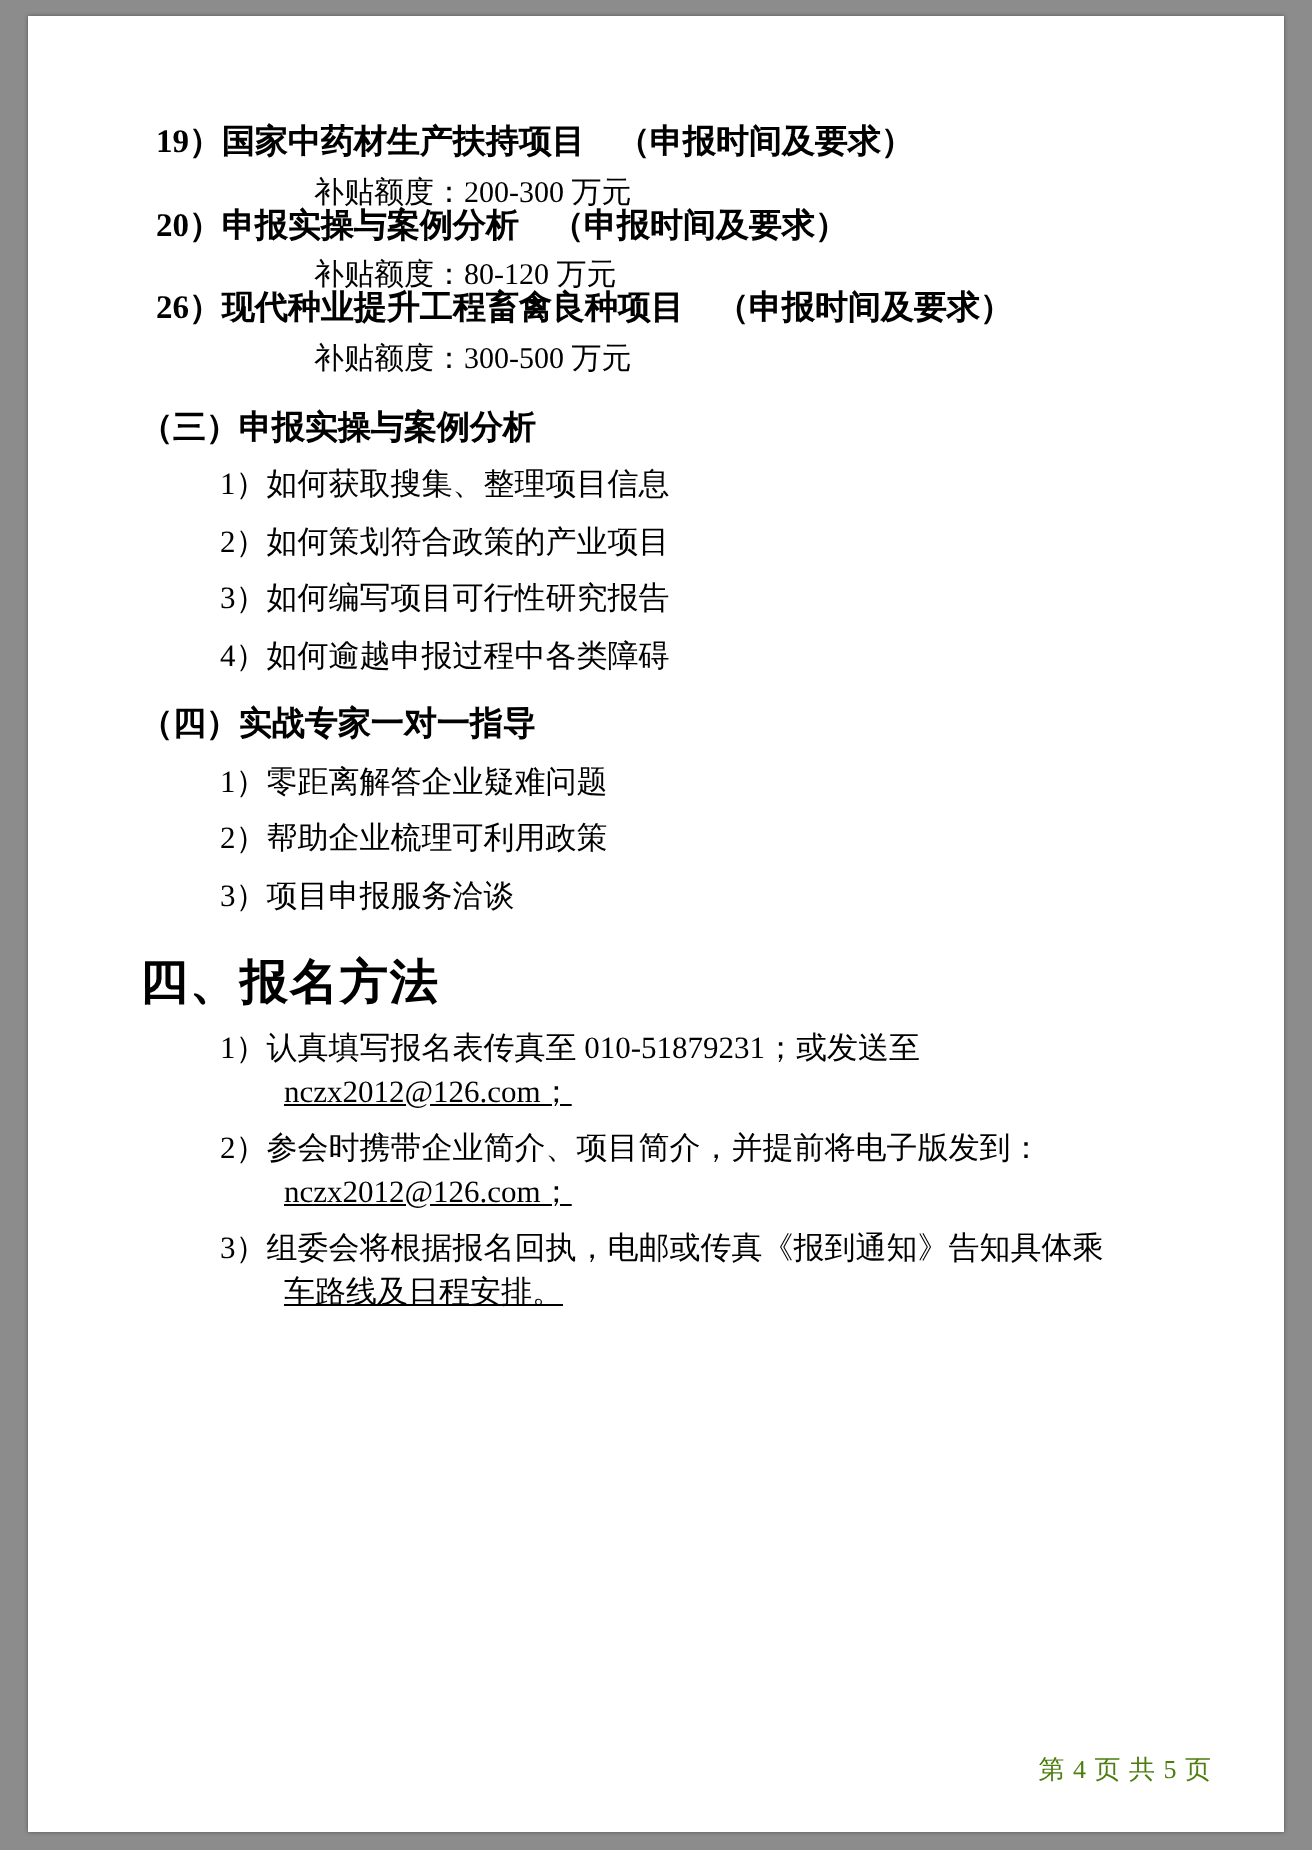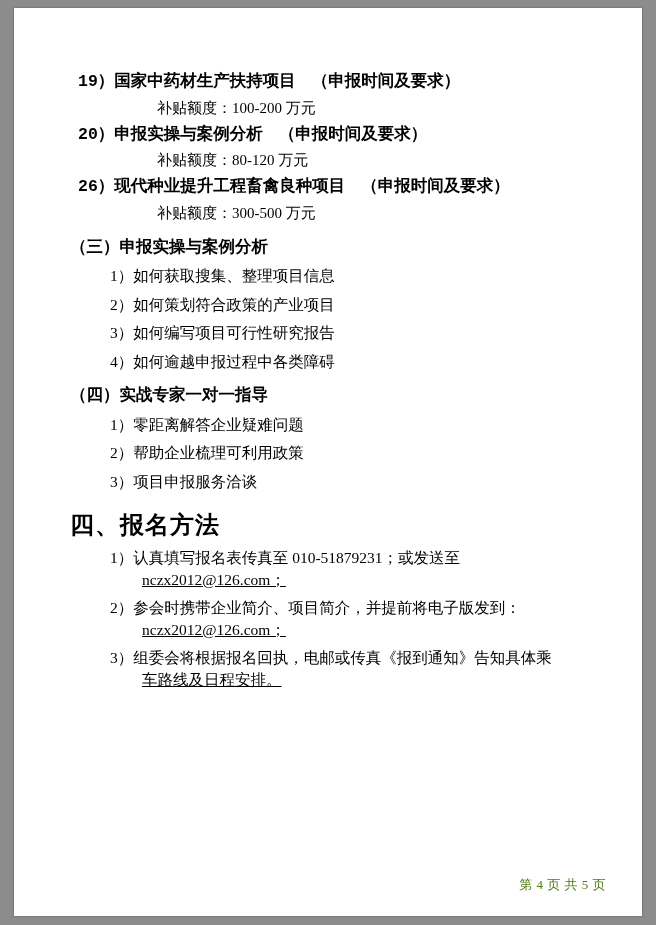--- a/index.html
+++ b/index.html
@@ -29,24 +29,22 @@
     width: 540px;
   }
   .line {
     font-size: 16.5px;
     line-height: 1.0;
     color: #000;
     white-space: nowrap;
   }
   .numbered {
     font-weight: bold;
-    margin-top: 11px;
     margin-bottom: 0;
     padding-left: 16px;
-    font-family: Liberation Mono, monospace;
   }
   .numbered .annot {
     font-weight: bold;
     margin-left: 16px;
   }
   .subsidy {
     font-size: 15px;
     margin-top: 10px;
     padding-left: 95px;
     font-family: "Liberation Serif", serif;
@@ -87,21 +85,21 @@
 </style>
 </head>
 <body>
 
 <div class="page">
   <div class="content">
 
     <div class="line numbered">
       <span>19）</span><span>国家中药材生产扶持项目</span><span class="annot">（申报时间及要求）</span>
     </div>
-    <div class="line subsidy">补贴额度：100-200 万元</div>
+    <div class="line subsidy">补贴额度：200-300 万元</div>
 
     <div class="line numbered">
       <span>20）</span><span>申报实操与案例分析</span><span class="annot">（申报时间及要求）</span>
     </div>
     <div class="line subsidy">补贴额度：80-120 万元</div>
 
     <div class="line numbered">
       <span>26）</span><span>现代种业提升工程畜禽良种项目</span><span class="annot">（申报时间及要求）</span>
     </div>
     <div class="line subsidy">补贴额度：300-500 万元</div>

